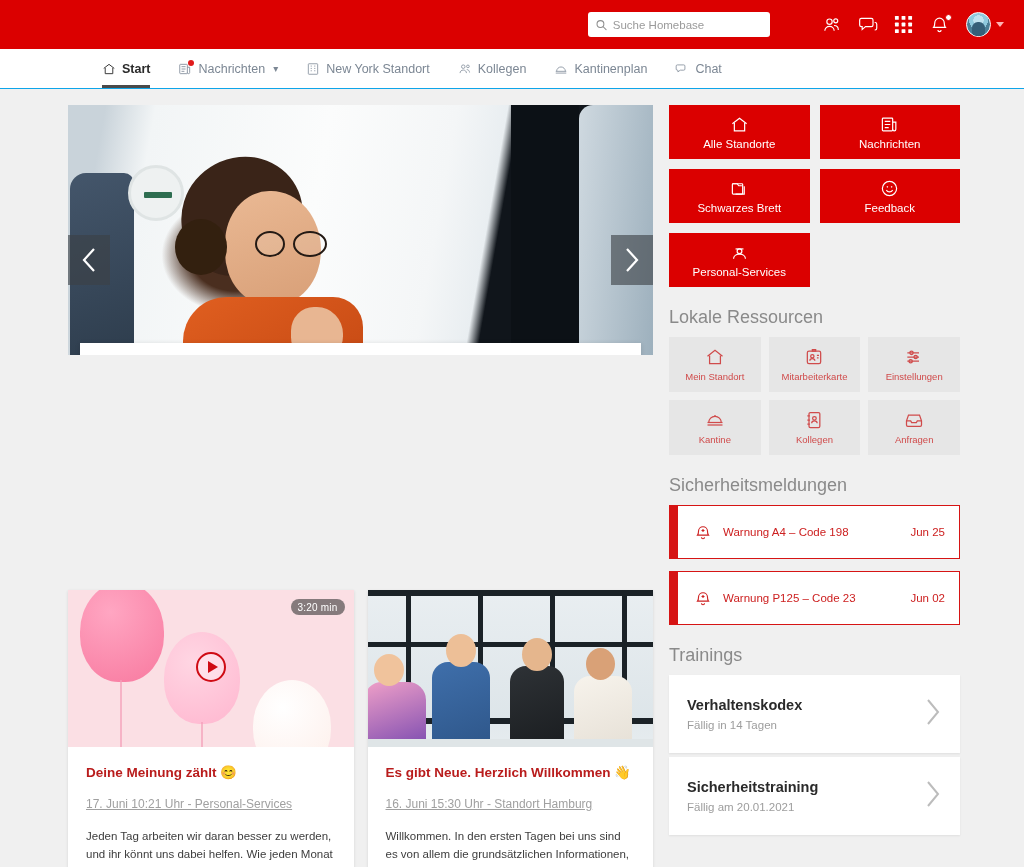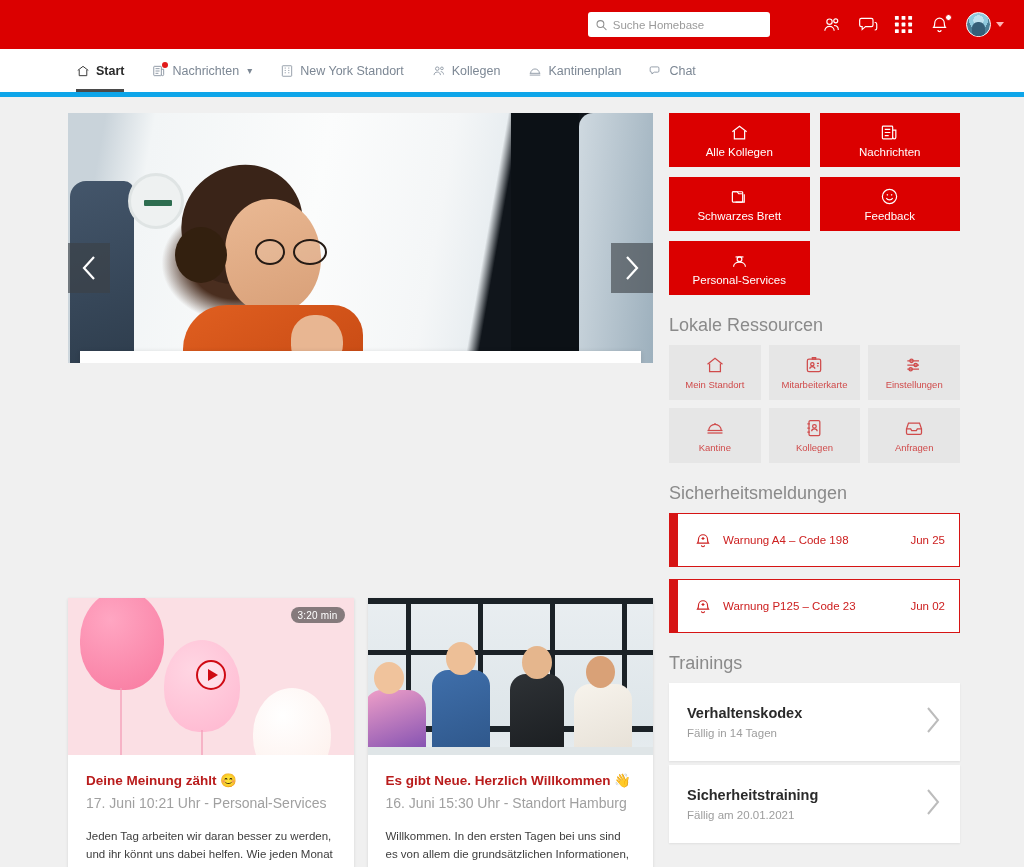--- a/index.html
+++ b/index.html
@@ -55,22 +55,22 @@
     background: #355f78;
   }
   .caret-dn { width: 0; height: 0; border-left: 4px solid transparent; border-right: 4px solid transparent; border-top: 5px solid #ffb3b3; }
   .badge-dot {
     position: absolute; top: -1px; right: -2px; width: 7px; height: 7px;
     border-radius: 50%; background: #fff; border: 1.5px solid #db0000;
   }
 
   
   .navbar {
-    height: 48px; background: #fff; border-bottom: 5px solid #0ea5e9;
-    display: flex; align-items: stretch; padding-left: 76px;
+    height: 40px; background: #fff; border-bottom: 1px solid #0ea5e9;
+    display: flex; align-items: stretch; padding-left: 102px;
   }
   .nav-item {
     display: flex; align-items: center; gap: 6px;
     padding: 0 14px; font-size: 12.5px; color: #7c8794; cursor: pointer;
     position: relative; white-space: nowrap;
   }
   .nav-item:first-child { padding-left: 0; }
   .nav-item.active { color: #2b2b2b; font-weight: bold; }
   .nav-item.active::after {
     content: ""; position: absolute; left: 0; right: 14px; bottom: 0;
@@ -202,21 +202,21 @@
 
   .media-party { position: absolute; inset: 0; background: linear-gradient(#cfd9de, #e6ecef); }
   .win-grid { position: absolute; left: 0; top: 0; right: 0; height: 134px; background: linear-gradient(#e9eef1, #dde5e9); }
   .win-mullion { position: absolute; background: #1b2227; }
   .party-fig { position: absolute; bottom: 0; border-radius: 10px 10px 0 0; }
   .pf-head { position: absolute; border-radius: 50%; }
   .party-floor { position: absolute; left: 0; right: 0; bottom: 0; height: 8px; background: #dfe5e7; }
 
   .news-body { padding: 17px 18px 0 18px; flex: 1; display: flex; flex-direction: column; }
   .news-title { font-size: 13.5px; font-weight: bold; color: #b91c1c; line-height: 1.3; }
-  .news-meta { font-size: 14px; color: #a0a0a0; margin-top: 5px; }
+  .news-meta { font-size: 12px; color: #a0a0a0; margin-top: 15px; text-decoration: underline; }
   .news-text { font-size: 11.5px; color: #3d3d3d; line-height: 1.62; margin-top: 16px; }
 
   
   .tile-grid { display: grid; grid-template-columns: 1fr 1fr; gap: 10px; }
   .tile {
     background: #db0000; height: 54px; color: #fff; cursor: pointer;
     display: flex; flex-direction: column; align-items: center; justify-content: center; gap: 4px;
   }
   .tile-label { font-size: 11.5px; }
 
@@ -467,21 +467,21 @@
   </div>
 
   <div class="col-side">
 
     <div class="tile-grid">
       <div class="tile">
         <svg width="19" height="19" viewBox="0 0 24 24" fill="none" stroke="#fff" stroke-width="1.5">
             <path d="M3 11l9-7 9 7"></path>
             <path d="M5.5 10.2V20h13v-9.8"></path>
           </svg>
-        <span class="tile-label">Alle Kollegen</span>
+        <span class="tile-label">Alle Standorte</span>
       </div>
       <div class="tile">
         <svg width="19" height="19" viewBox="0 0 24 24" fill="none" stroke="#fff" stroke-width="1.5">
             <rect x="3" y="4" width="13" height="16" rx="1"></rect>
             <path d="M16 9h4v9a2 2 0 01-4 0"></path>
             <path d="M6 8h7M6 12h7M6 16h5"></path>
           </svg>
         <span class="tile-label">Nachrichten</span>
       </div>
       <div class="tile">

